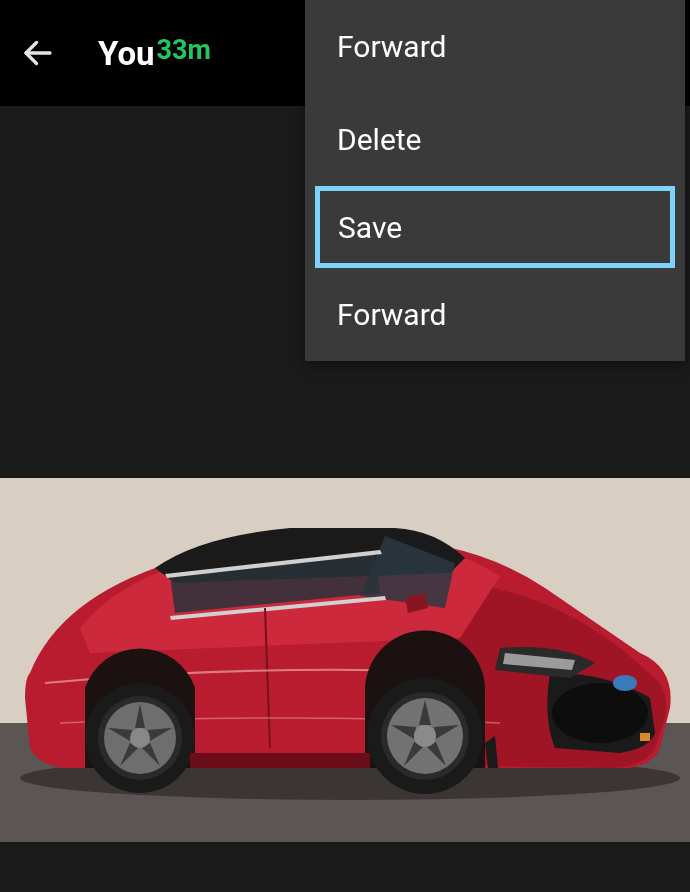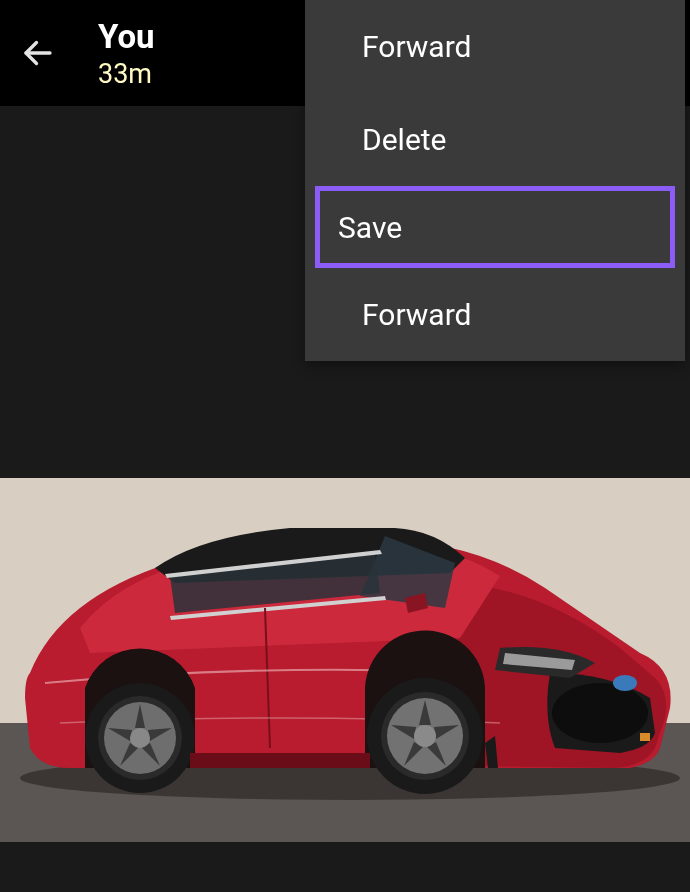--- a/index.html
+++ b/index.html
@@ -27,54 +27,53 @@
       width: 36px;
       height: 36px;
       color: #e4e4e4;
       cursor: pointer;
       display: flex;
       align-items: center;
       justify-content: center;
     }
     .header-text {
       display: flex;
-      flex-direction: column;
+      flex-direction: row;
       gap: 2px;
     }
     .sender-name {
       color: #ffffff;
       font-size: 33px;
       font-weight: 700;
     }
     .timestamp {
-      color: #fef9c3;
+      color: #22c55e;
       font-size: 27px;
-      font-weight: 400;
+      font-weight: 700;
     }
     .context-menu {
       position: absolute;
       top: 0;
       right: 5px;
       width: 380px;
       background: #3a3a3a;
       box-shadow: 0 4px 12px rgba(0,0,0,0.4);
       z-index: 10;
     }
     .menu-item {
       height: 93px;
       display: flex;
       align-items: center;
       padding: 0 32px;
       color: #ffffff;
       font-size: 30px;
       cursor: pointer;
-      margin-left: 25px;
     }
     .menu-item-highlighted {
-      border: 5px solid #8b5cf6;
+      border: 5px solid #7dd3fc;
       margin: 0 10px;
       padding: 0 18px;
       height: 82px;
     }
     .content-area {
       position: absolute;
       top: 106px;
       left: 0;
       right: 0;
       bottom: 0;

